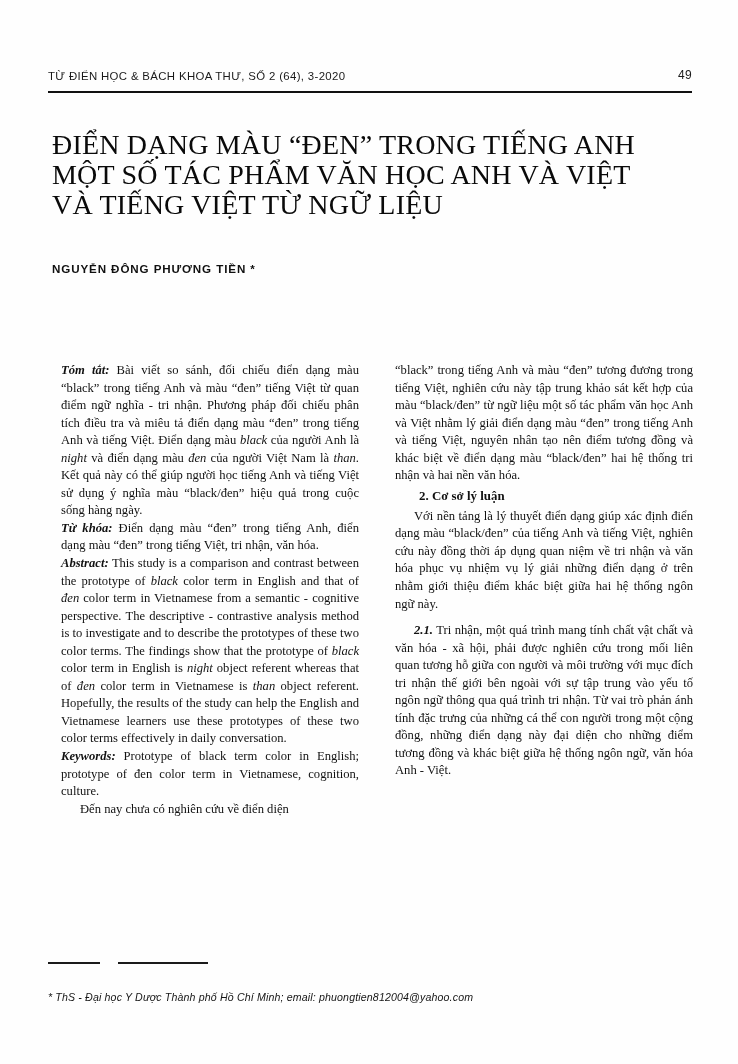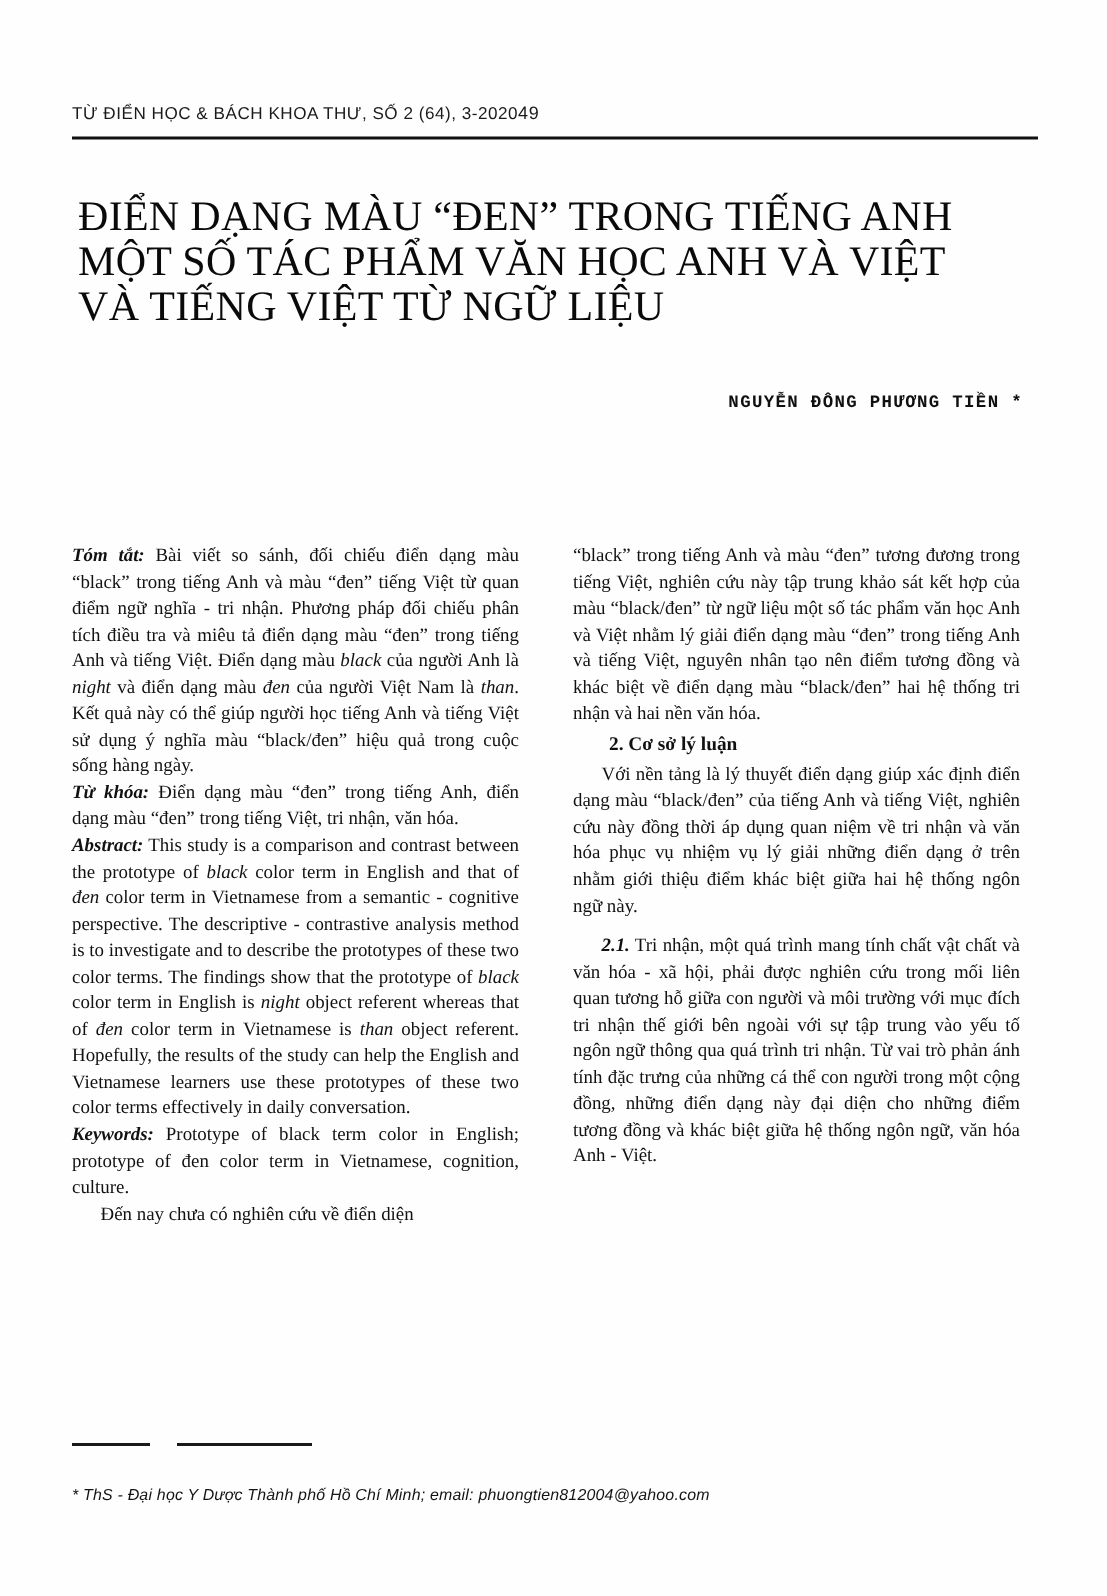--- a/index.html
+++ b/index.html
@@ -24,21 +24,21 @@
   }
 
   
   .runhead {
     position: absolute;
     left: 48px;
     top: 68px;
     width: 644px;
     display: flex;
     align-items: flex-end;
-    justify-content: flex-start;
+    justify-content: space-between;
     font-family: "Liberation Sans", "DejaVu Sans", sans-serif;
     font-size: 11.4px;
     letter-spacing: 0.35px;
     color: #1a1a1a;
   }
   .runhead .journal { white-space: nowrap; }
   .runhead .pageno { font-size: 12px; }
   .runhead-rule {
     position: absolute;
     left: 48px;
@@ -61,32 +61,31 @@
     color: #0a0a0a;
   }
   .title-line { white-space: nowrap; }
 
   
   .author {
     position: absolute;
     left: 52px;
     top: 262px;
     width: 630px;
-    text-align: right;
-    font-family: Liberation Mono, monospace;
+    font-family: Liberation Sans, sans-serif;
     font-size: 11.6px;
     font-weight: bold;
     letter-spacing: 0.9px;
     color: #101010;
   }
 
   
   .columns {
     position: absolute;
-    left: 48px;
+    left: 61px;
     top: 362px;
     width: 644px;
     height: 590px;
   }
   .col {
     position: absolute;
     top: 0;
     width: 298px;
     font-size: 12.6px;
     line-height: 17.55px;

